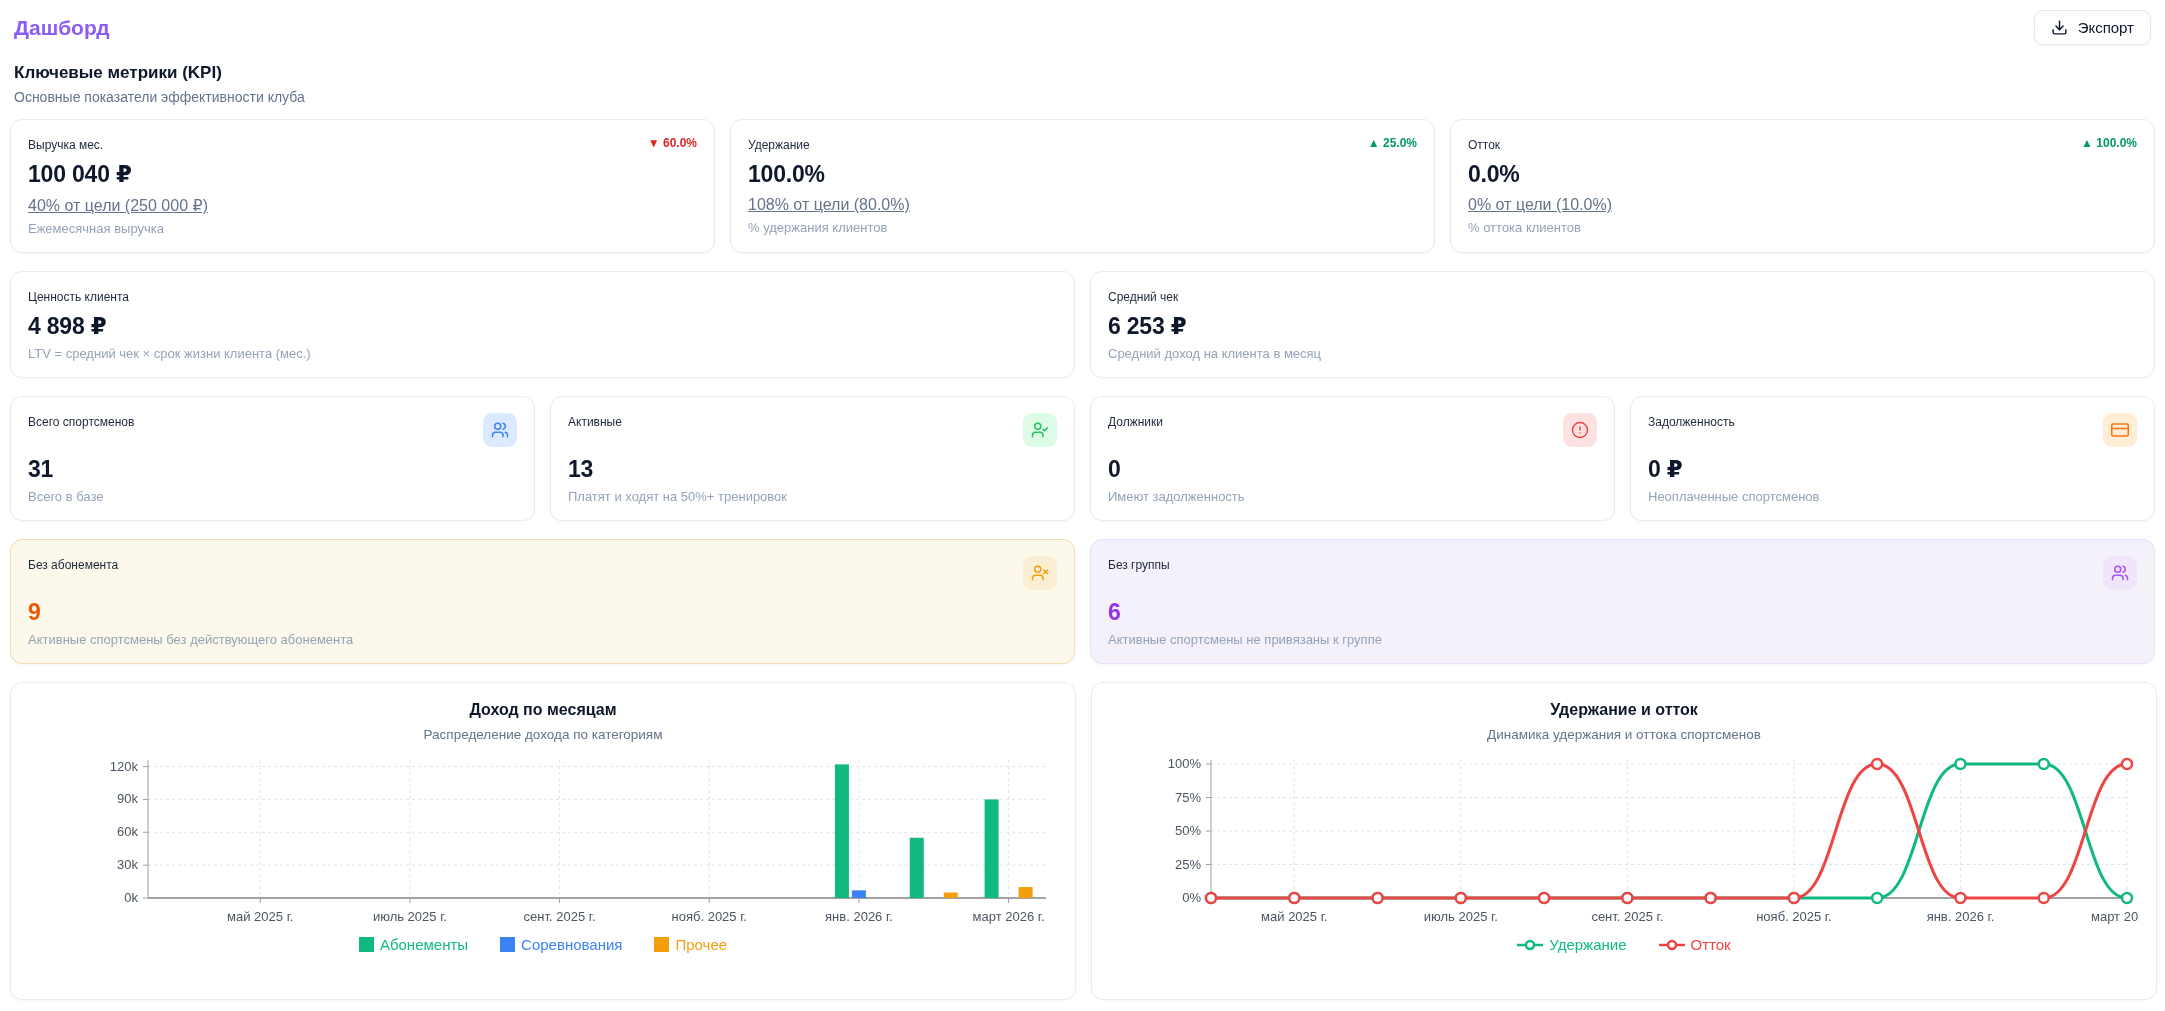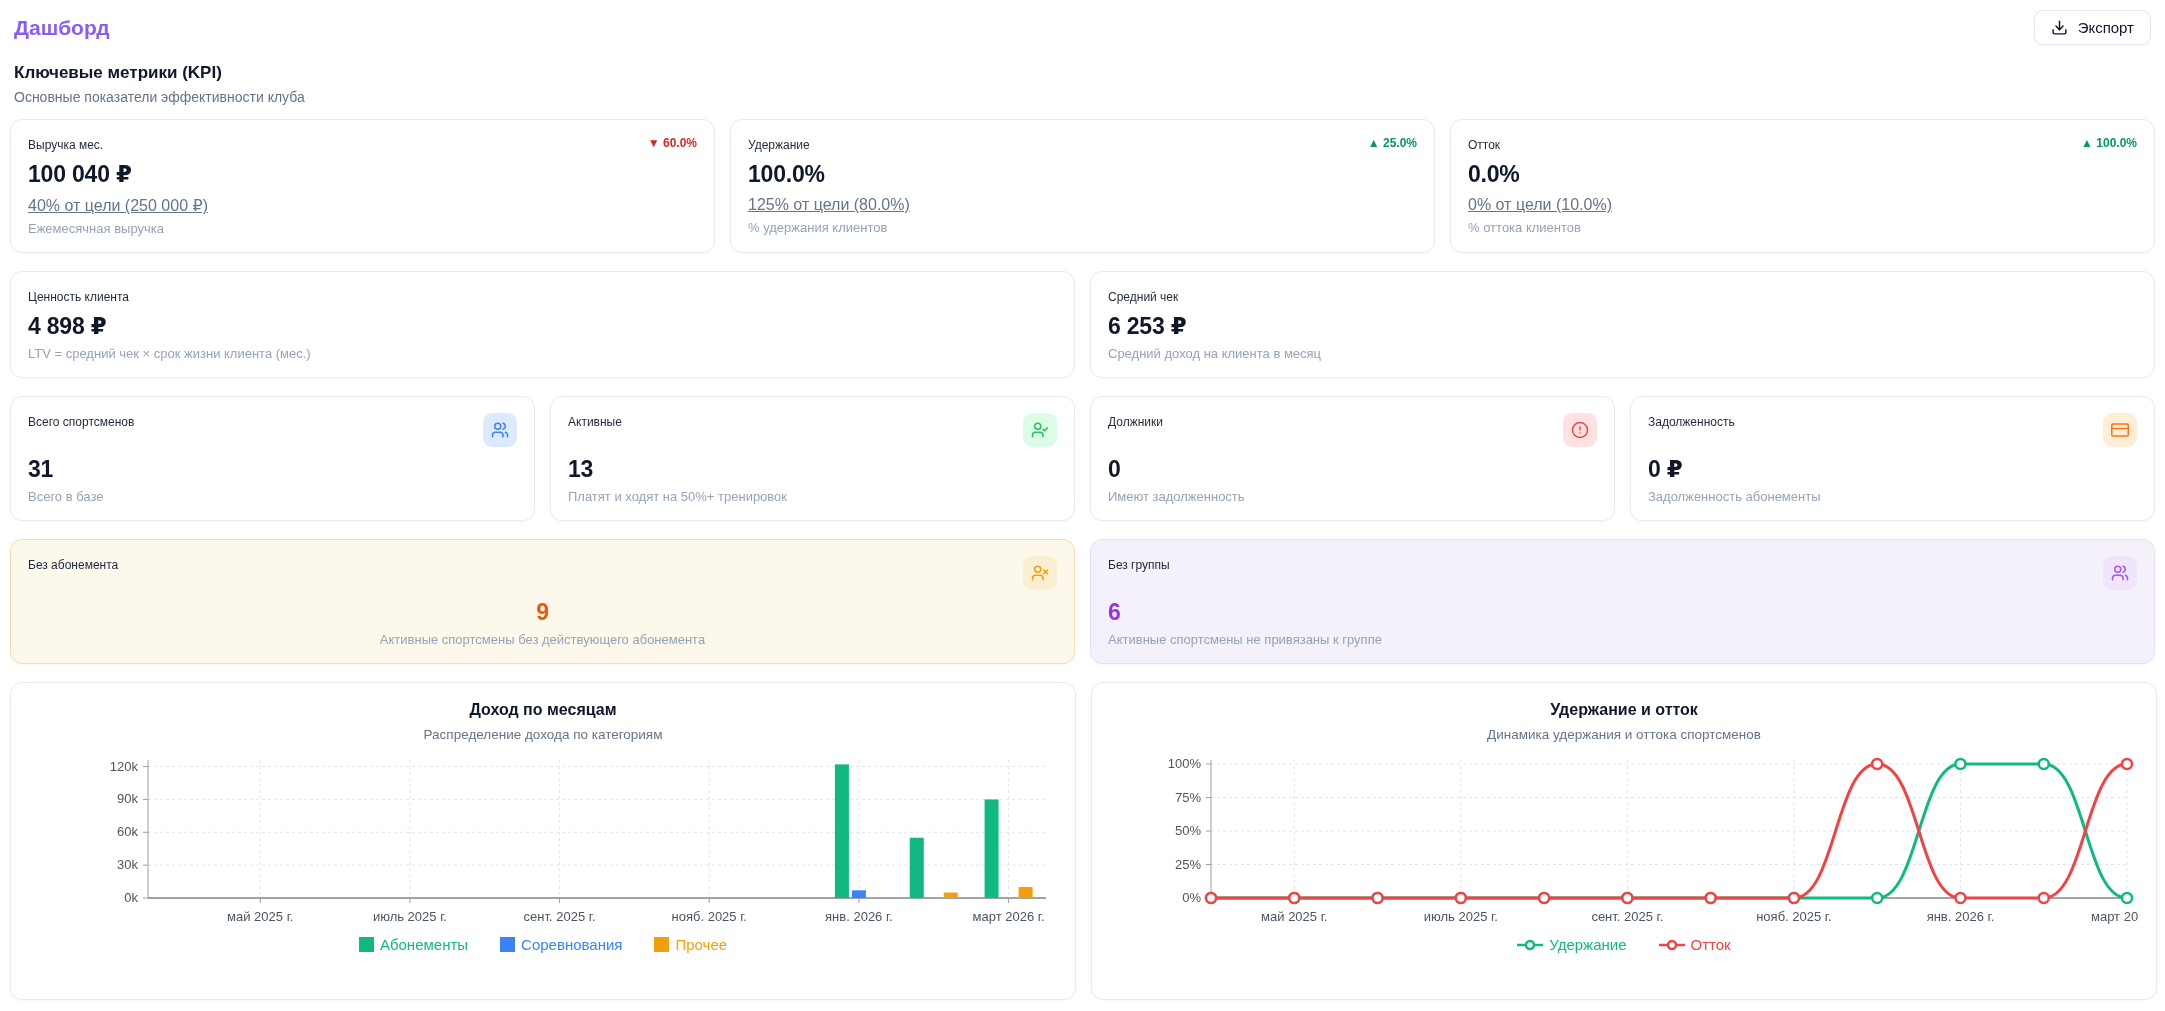--- a/index.html
+++ b/index.html
@@ -92,21 +92,21 @@
       <div class="big-value">100 040 ₽</div>
       <div class="goal">40% от цели (250 000 ₽)</div>
       <div class="desc">Ежемесячная выручка</div>
     </div>
     <div class="card kpi-card">
       <div class="card-top">
         <span class="card-title">Удержание</span>
         <span class="delta" style="color: rgb(5, 150, 105);">▲ 25.0%</span>
       </div>
       <div class="big-value">100.0%</div>
-      <div class="goal">125% от цели (80.0%)</div>
+      <div class="goal">108% от цели (80.0%)</div>
       <div class="desc">% удержания клиентов</div>
     </div>
     <div class="card kpi-card">
       <div class="card-top">
         <span class="card-title">Отток</span>
         <span class="delta" style="color: rgb(5, 150, 105);">▲ 100.0%</span>
       </div>
       <div class="big-value">0.0%</div>
       <div class="goal">0% от цели (10.0%)</div>
       <div class="desc">% оттока клиентов</div>
@@ -174,26 +174,26 @@
       <div class="card-top">
         <span class="card-title">Задолженность</span>
         <span class="icon-badge" style="background-color: rgb(255, 237, 213); color: rgb(249, 115, 22);">
             <svg viewBox="0 0 24 24" width="18" height="18" fill="none" stroke="currentColor" stroke-width="2" stroke-linecap="round" stroke-linejoin="round">
               <rect x="1" y="4" width="22" height="16" rx="2"></rect>
               <line x1="1" y1="10" x2="23" y2="10"></line>
             </svg>
           </span>
       </div>
       <div class="big-value">0 ₽</div>
-      <div class="desc">Задолженность абонементы</div>
+      <div class="desc">Неоплаченные спортсменов</div>
     </div>
   </div>
 
   <div class="row row-2">
-    <div class="card alert-card" style="background-color: rgb(253, 248, 236); border-color: rgb(242, 221, 176); text-align: center;">
+    <div class="card alert-card" style="background-color: rgb(253, 248, 236); border-color: rgb(242, 221, 176);">
       <div class="card-top">
         <span class="card-title">Без абонемента</span>
         <span class="icon-badge" style="background-color: rgb(250, 238, 211); color: rgb(245, 158, 11);">
             <svg viewBox="0 0 24 24" width="18" height="18" fill="none" stroke="currentColor" stroke-width="2" stroke-linecap="round" stroke-linejoin="round">
               <path d="M16 21v-2a4 4 0 0 0-4-4H6a4 4 0 0 0-4 4v2"></path>
               <circle cx="9" cy="7" r="4"></circle>
               <line x1="17" y1="8" x2="22" y2="13"></line>
               <line x1="22" y1="8" x2="17" y2="13"></line>
             </svg>
           </span>

